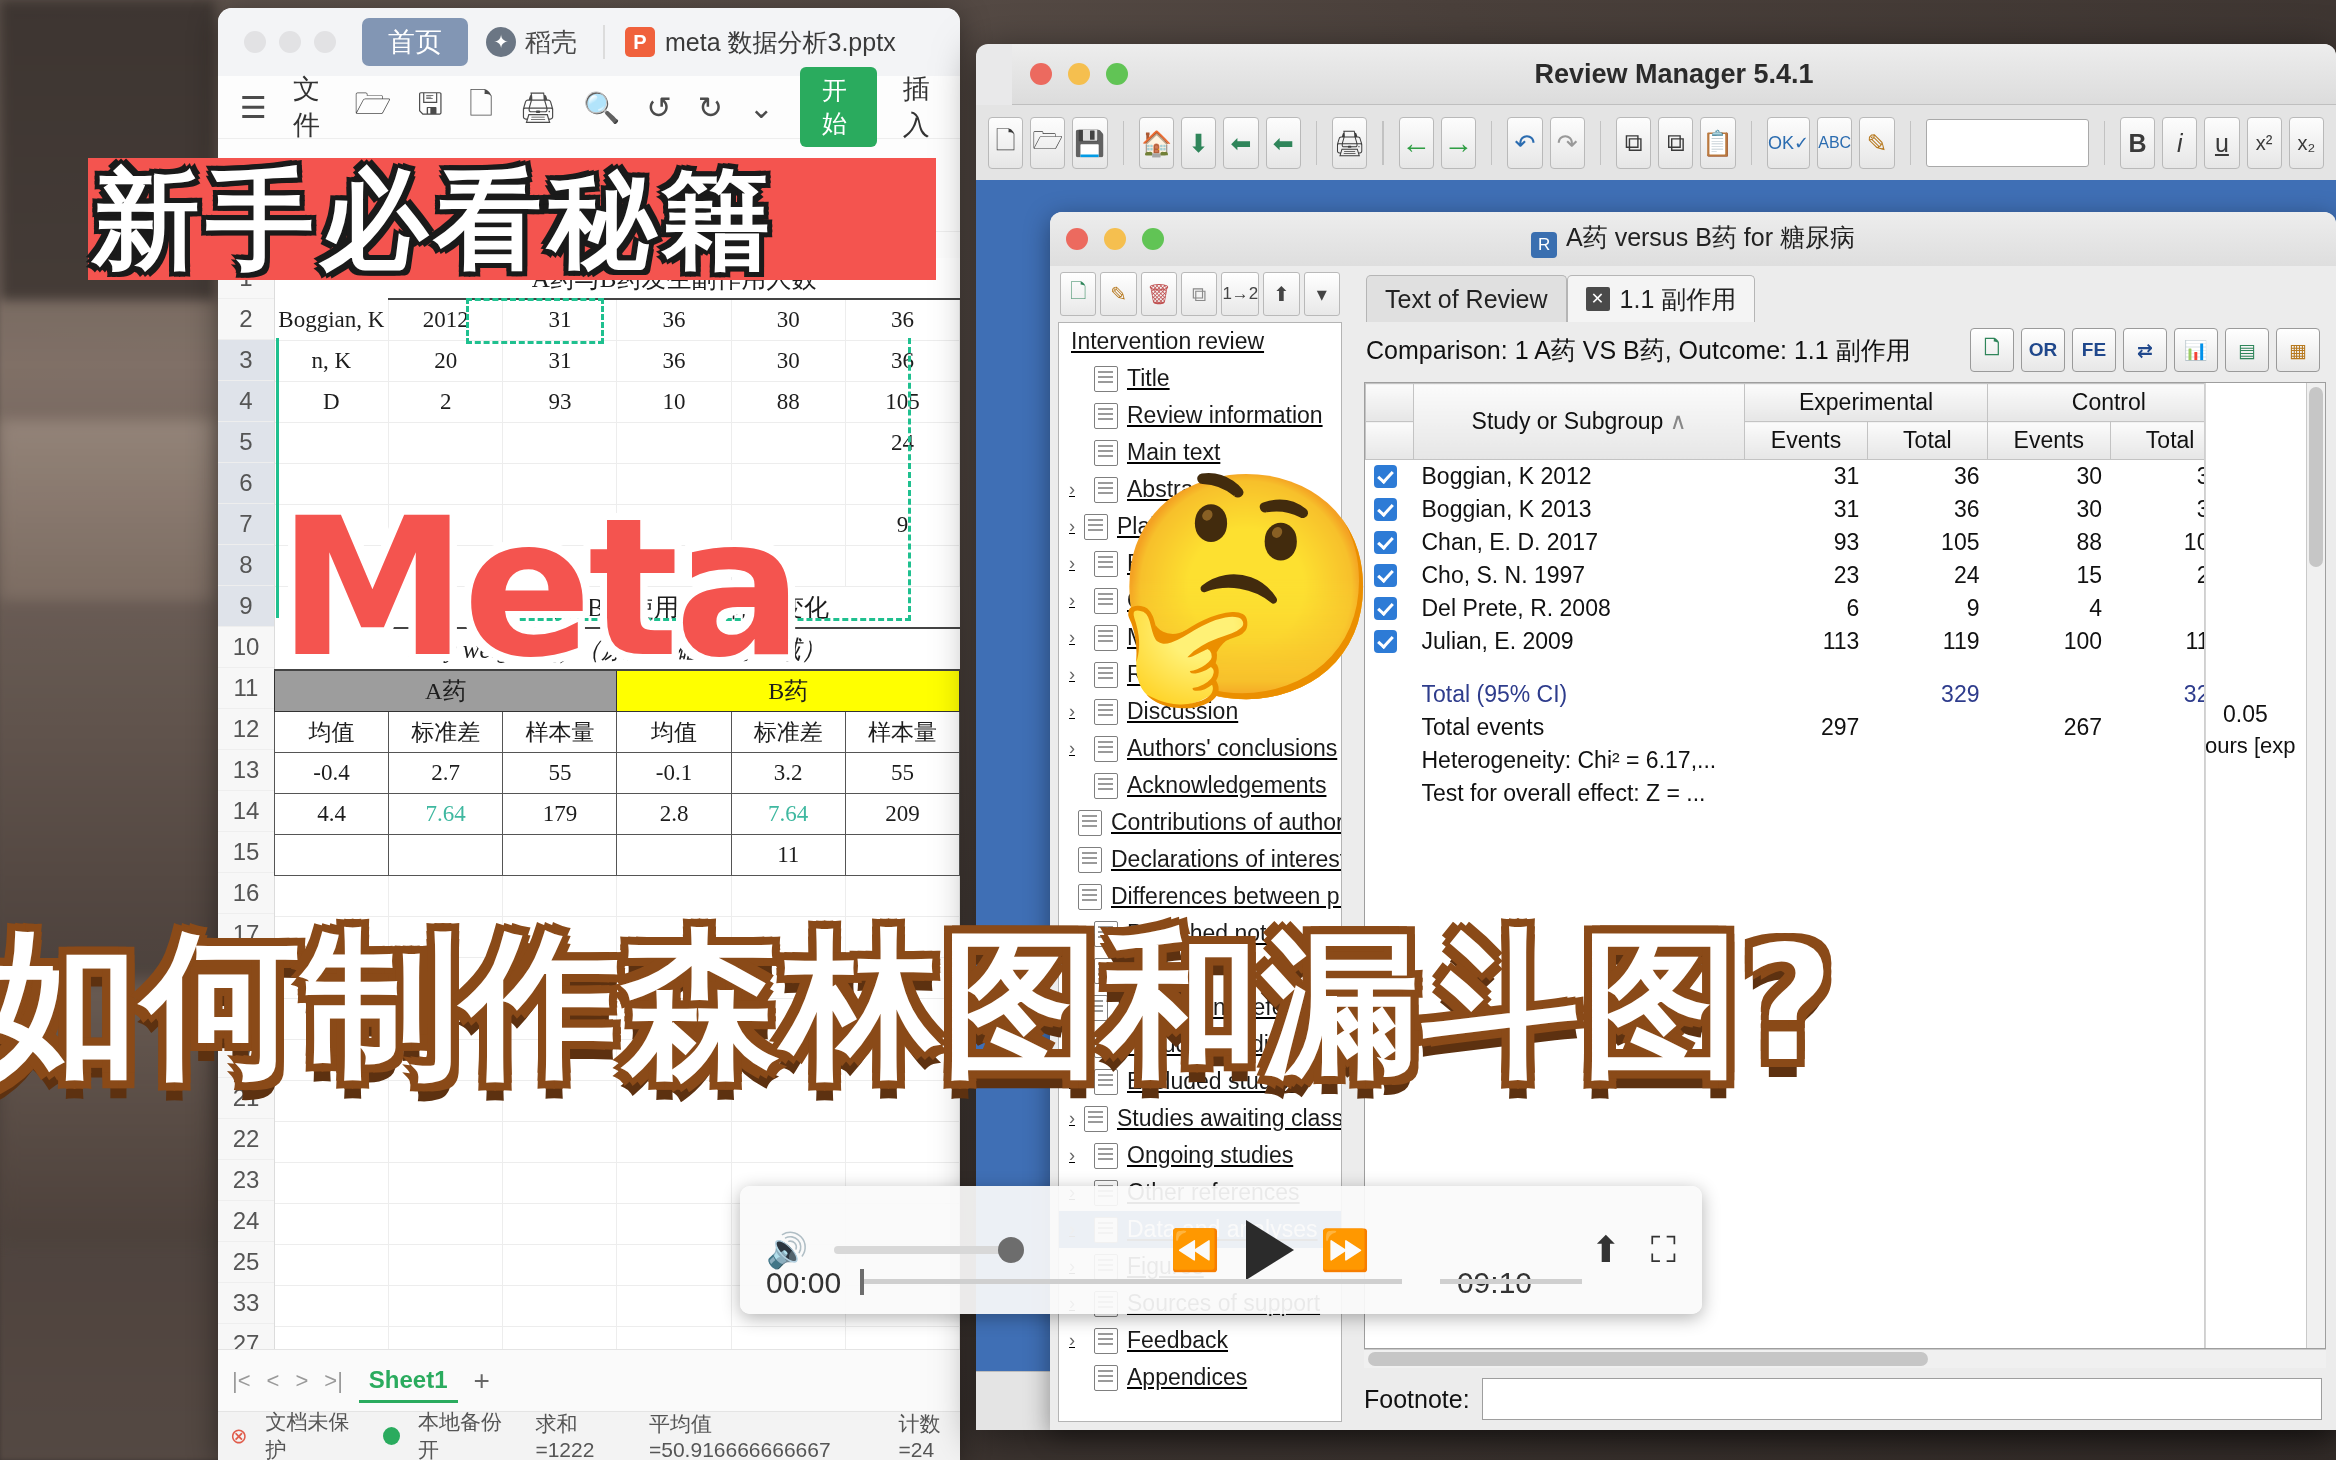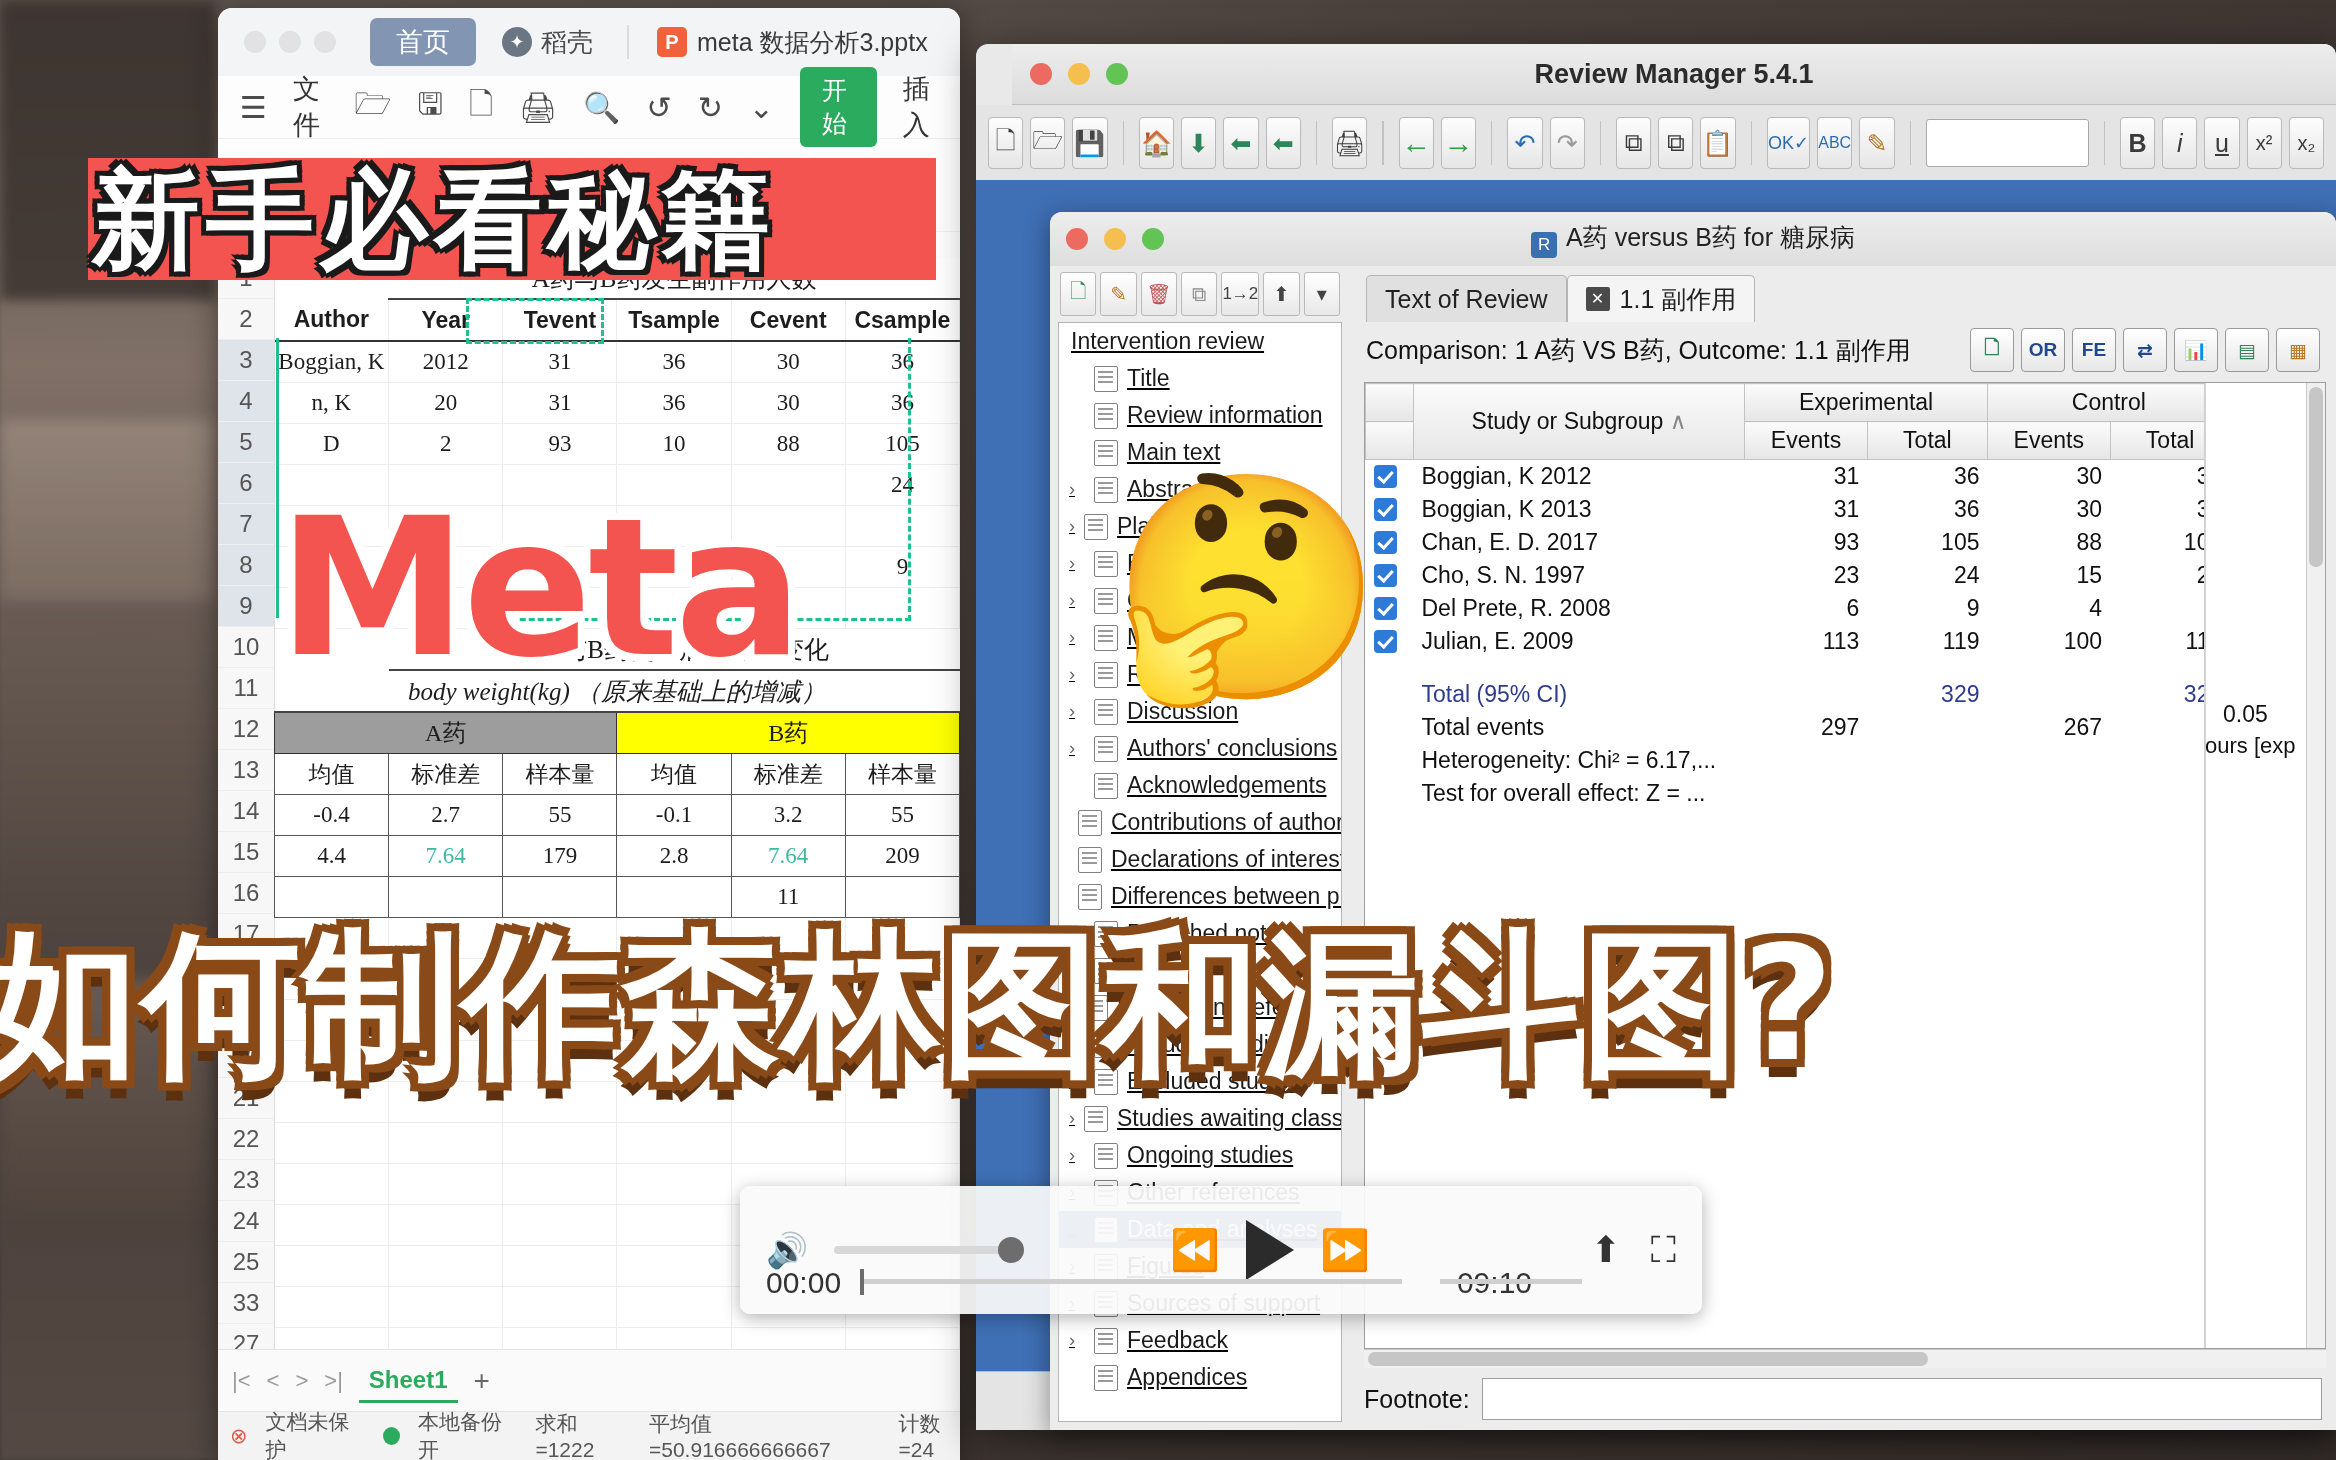--- a/index.html
+++ b/index.html
@@ -24,21 +24,21 @@
     background:linear-gradient(180deg,#7d6d62,#4b3f39);opacity:.6;filter:blur(8px);}
   #bg .dark{position:absolute;left:0;top:0;width:215px;height:300px;background:#332c29;opacity:.75;filter:blur(6px);}
 
   
   #wps{
     position:absolute;left:218px;top:8px;width:742px;height:1452px;
     background:#fdfdfd;border-top-left-radius:14px;border-top-right-radius:14px;
     box-shadow:0 6px 30px rgba(0,0,0,.45);overflow:hidden;
   }
   #wps .titlebar{height:68px;background:#f3f4f6;display:flex;align-items:center;padding:0 14px;
-    border-top-left-radius:14px;border-top-right-radius:14px;gap:8px;}
+    border-top-left-radius:14px;border-top-right-radius:14px;}
   #wps .dots{display:flex;gap:13px;margin-right:26px;margin-left:12px;}
   #wps .dots i{width:22px;height:22px;border-radius:50%;background:#e2e2e4;display:block;}
   #wps .tab{height:48px;display:flex;align-items:center;padding:0 26px;border-radius:7px;
     font-size:27px;color:#fff;background:#8296b4;}
   #wps .tab2{height:48px;display:flex;align-items:center;gap:9px;padding:0 18px;font-size:26px;color:#4b4b4b;}
   #wps .vline{width:2px;height:34px;background:#dcdcdc;margin:0 8px;}
   #wps .tab3{height:48px;display:flex;align-items:center;gap:10px;padding:0 12px;font-size:25px;color:#3a3a3a;}
   .ppticon{width:30px;height:30px;border-radius:5px;background:#f0613c;color:#fff;font-size:20px;
     display:flex;align-items:center;justify-content:center;font-weight:bold;}
   .daoke{width:30px;height:30px;border-radius:50%;background:#6b7684;color:#fff;font-size:18px;
@@ -276,28 +276,20 @@
         <div class="rnum">28</div>
       </div>
     <div class="gridarea">
       <table class="ss" id="sstable">
           <tbody>
             <tr>
               <td class="blank"></td>
               <td colspan="5" class="title">A药与B药发生副作用人数</td>
             </tr>
             <tr>
-              <td class="hdr">Author</td>
-              <td class="hdr">Year</td>
-              <td class="hdr">Tevent</td>
-              <td class="hdr">Tsample</td>
-              <td class="hdr">Cevent</td>
-              <td class="hdr">Csample</td>
-            </tr>
-            <tr>
               <td>Boggian, K</td>
               <td>2012</td>
               <td>31</td>
               <td>36</td>
               <td>30</td>
               <td>36</td>
             </tr>
             <tr>
               <td>n, K</td>
               <td>20</td>

